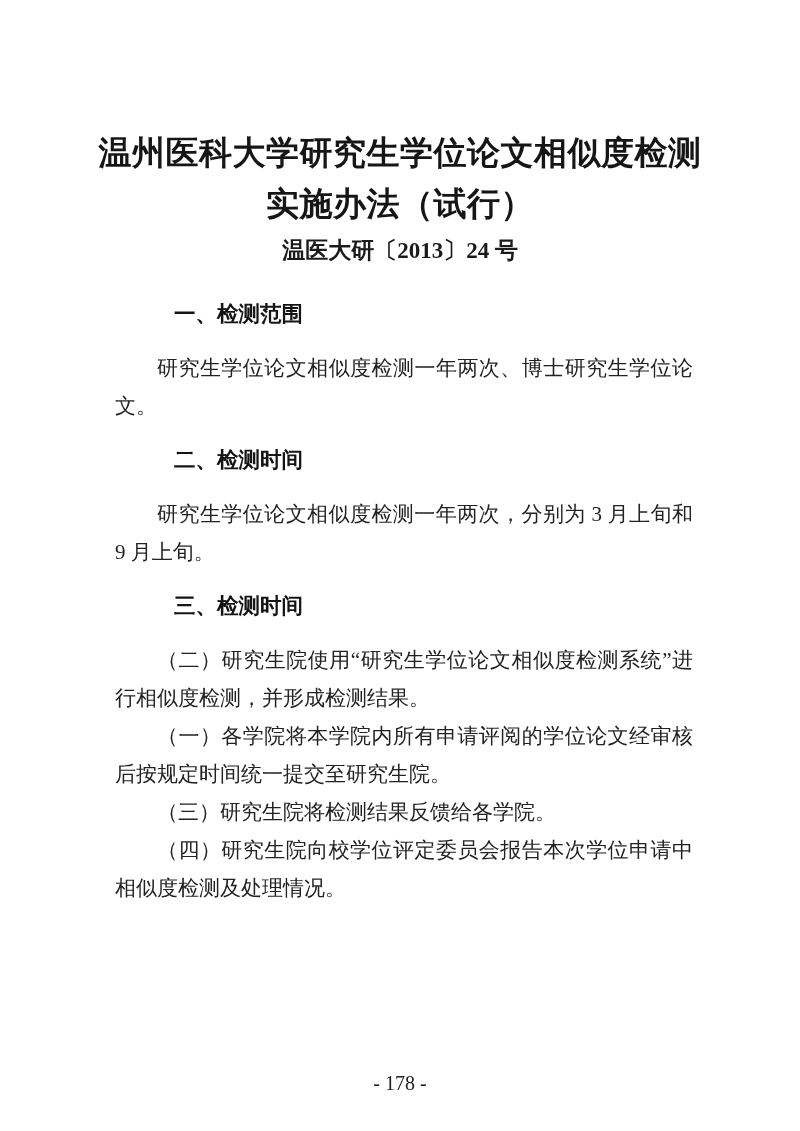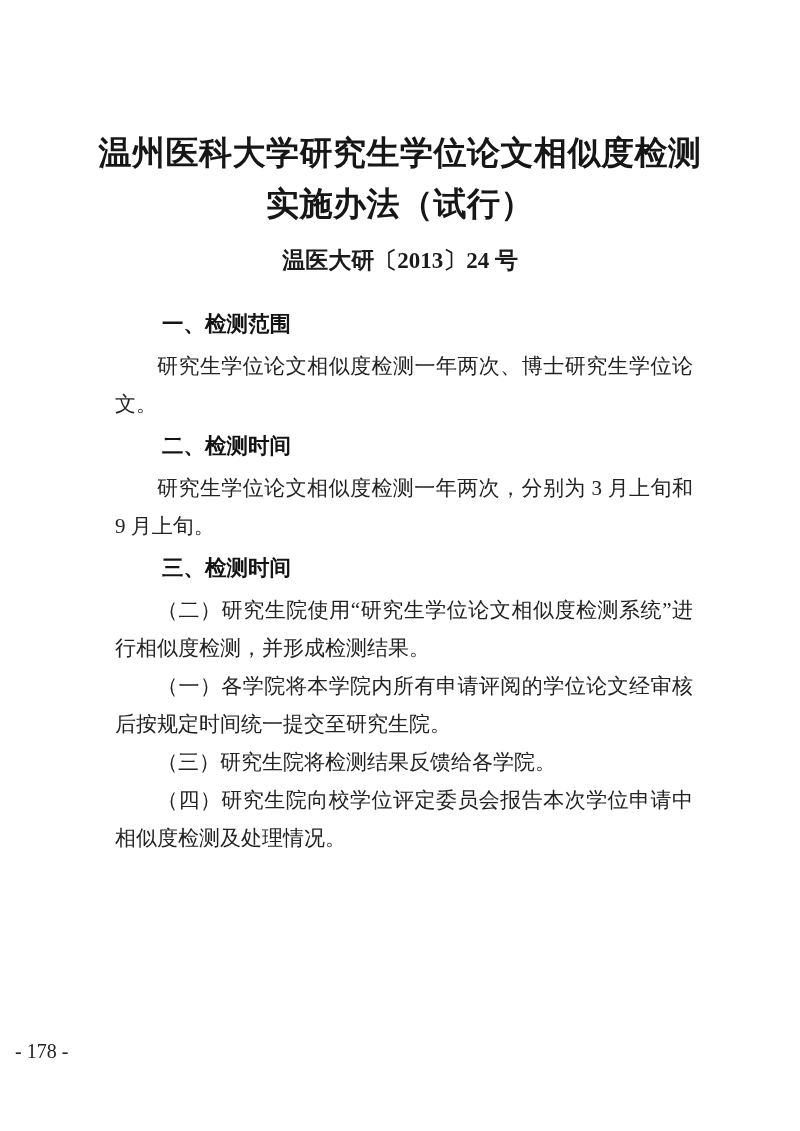--- a/index.html
+++ b/index.html
@@ -27,55 +27,56 @@
     font-size: 33px;
     font-weight: 700;
     line-height: 44px;
     letter-spacing: 0.5px;
     color: #161616;
   }
   .doc-title.line2 {
     margin-top: 7px;
   }
   .doc-number {
-    margin-top: 20px;
+    margin-top: 10px;
     text-align: center;
     font-size: 23px;
     font-weight: 700;
     line-height: 30px;
     color: #1b1b1b;
   }
   .doc-body {
     margin-top: 29px;
     padding: 0 92px 0 100px;
     font-size: 21px;
     line-height: 38px;
     text-align: justify;
     text-justify: inter-ideograph;
     color: #222222;
   }
   .para {
     margin: 0;
     text-indent: 2em;
   }
   .section-heading {
-    margin: 4px;
+    margin: 16px;
     text-indent: 2em;
     font-size: 21.5px;
     font-weight: 700;
     line-height: 38px;
     font-family: "Liberation Sans", sans-serif;
     color: #141414;
     text-align: left;
   }
   .page-footer {
     position: absolute;
     left: 0;
     right: 0;
-    top: 1038px;
+    top: 1070px;
+    text-align: center;
     font-size: 20px;
     line-height: 26px;
     color: #222222;
     font-family: "Liberation Serif", serif;
   }
 </style>
 </head>
 <body>
 
 <div class="page">

